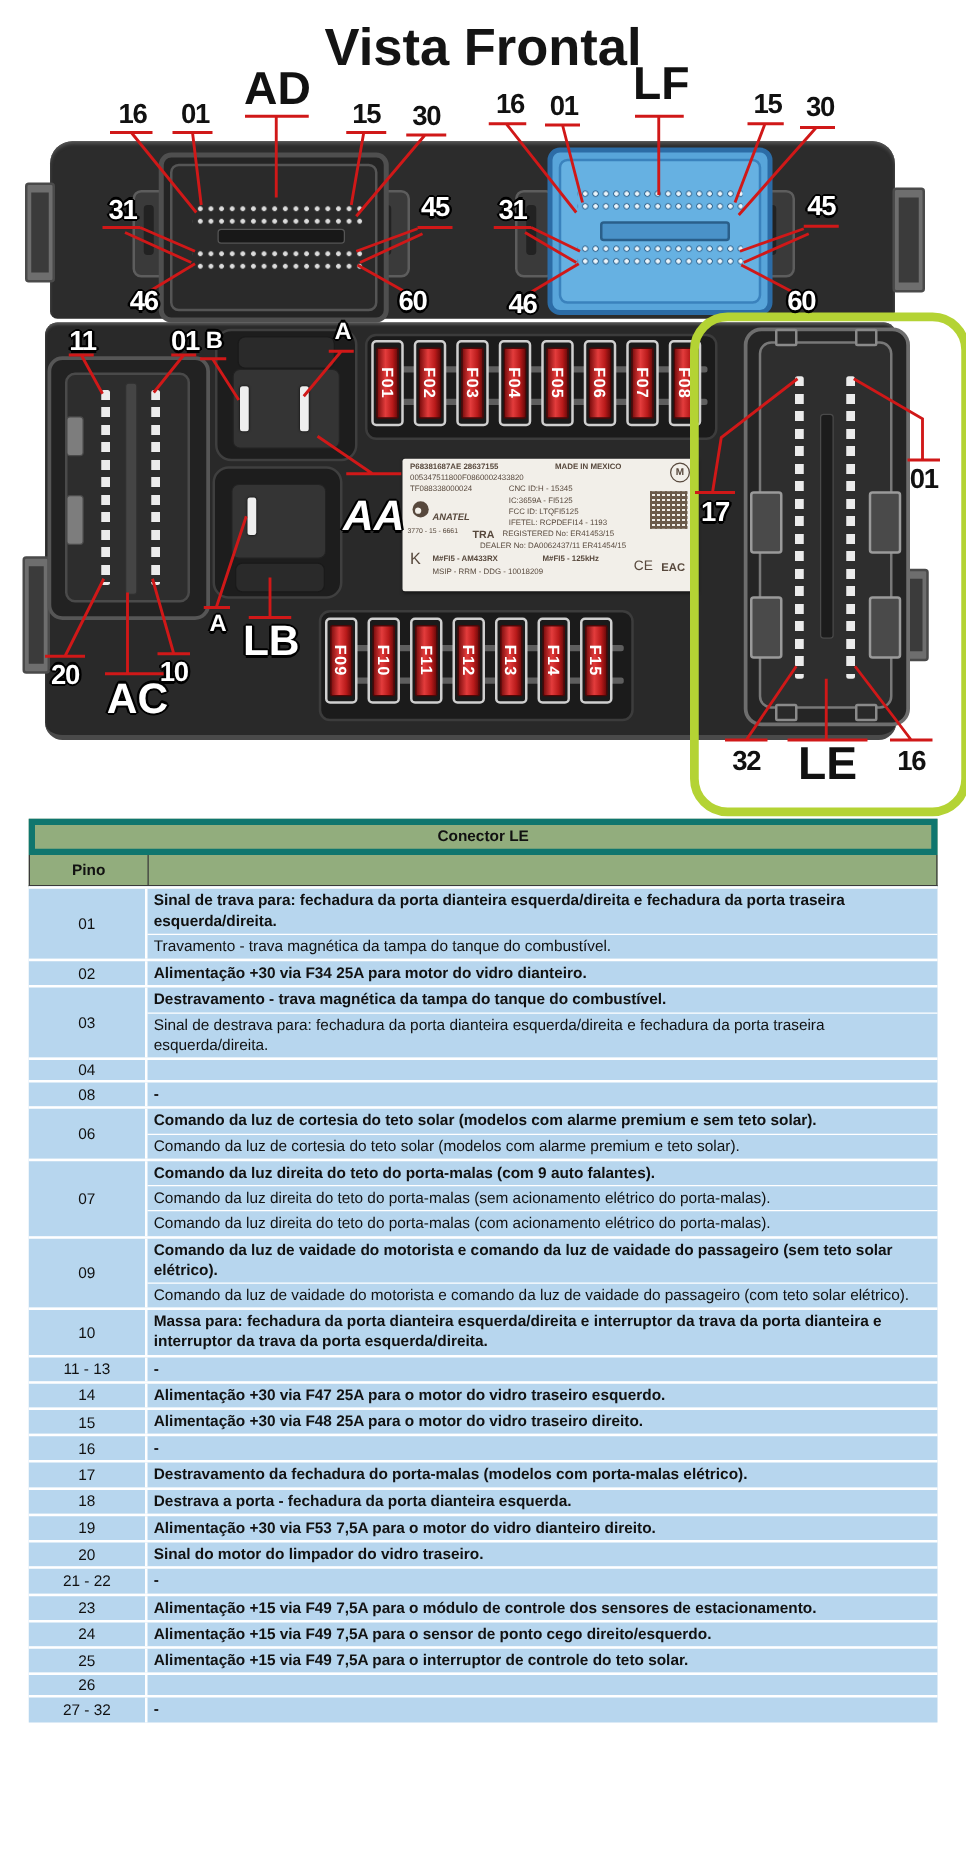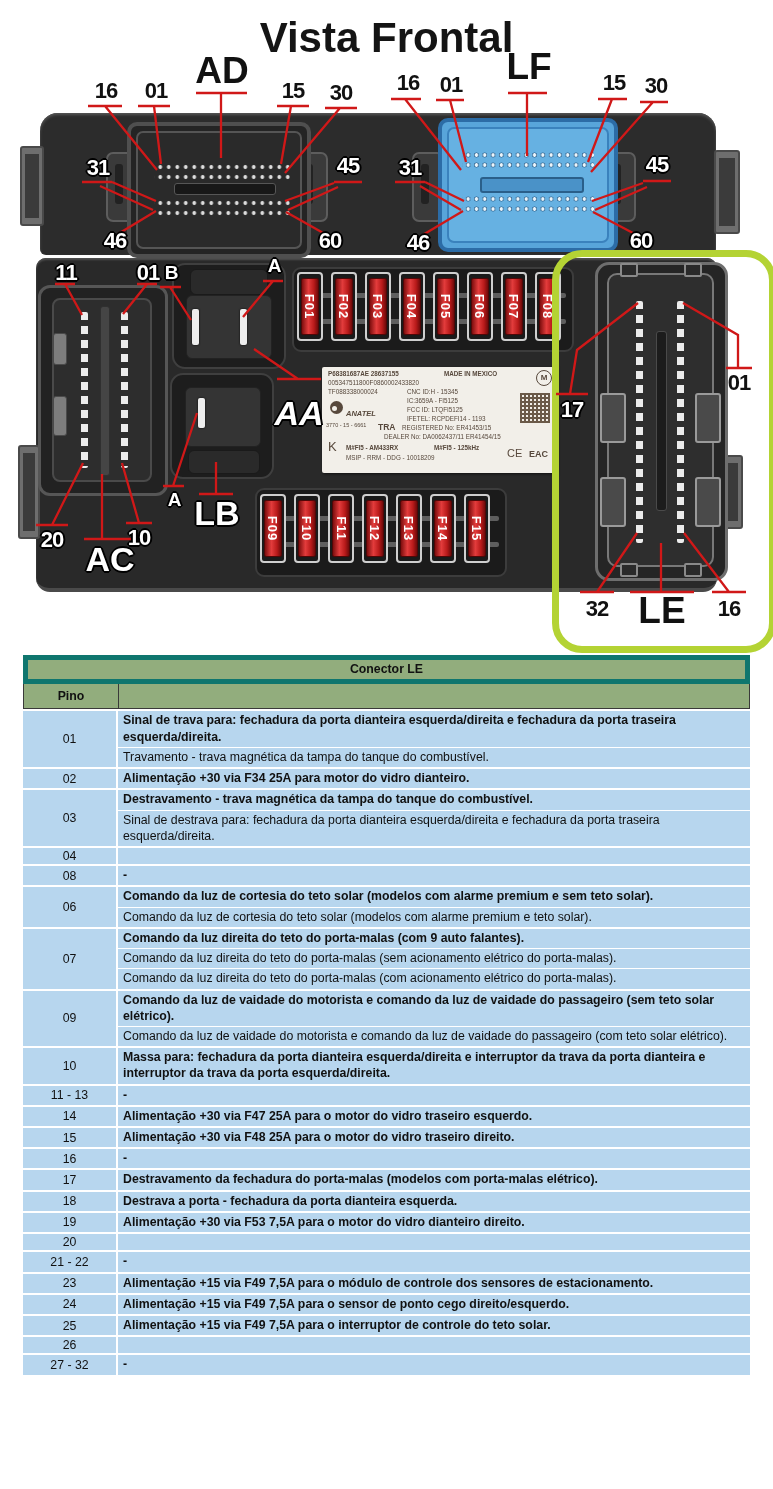--- a/index.html
+++ b/index.html
@@ -512,20 +512,23 @@
 
     <div class="trow">
       <div class="pin-cell">19</div>
       <div class="desc-cell">
             <div class="desc-line">Alimentação +30 via F53 7,5A para o motor do vidro dianteiro direito.</div>
           </div>
     </div>
 
     <div class="trow">
       <div class="pin-cell">20</div>
+      <div class="desc-cell">
+            <div class="desc-line">Sinal do motor do limpador do vidro traseiro.</div>
+          </div>
     </div>
 
     <div class="trow">
       <div class="pin-cell">21 - 22</div>
       <div class="desc-cell">
             <div class="desc-line">-</div>
           </div>
     </div>
 
     <div class="trow">

